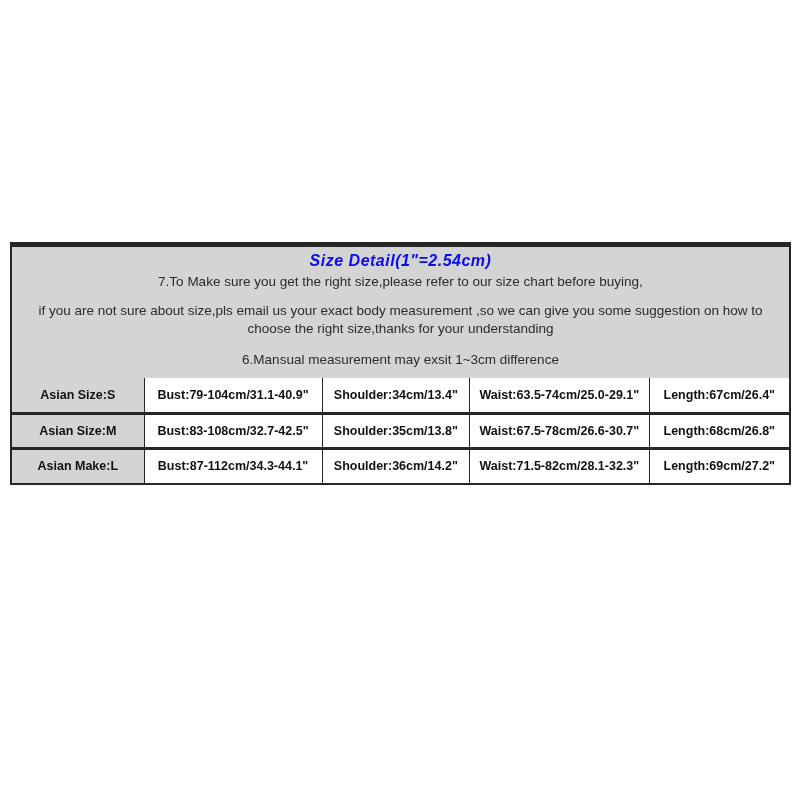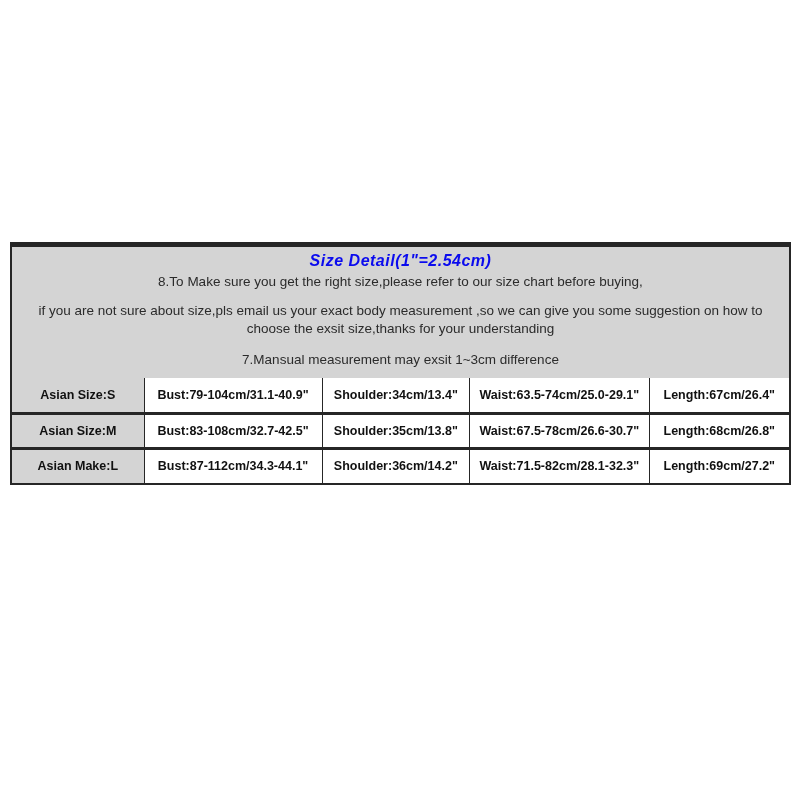--- a/index.html
+++ b/index.html
@@ -68,23 +68,23 @@
   .col-shoulder { width: 19.0%; }
   .col-waist    { width: 23.1%; }
   .col-length   { width: 18.0%; }
 </style>
 </head>
 <body>
 
 <div class="size-panel">
   <div class="panel-header">
     <div class="panel-title">Size Detail(1"=2.54cm)</div>
-    <div class="note note-1">8.To Make sure you get the right size,please refer to our size chart before buying,</div>
-    <div class="note note-2">if you are not sure about size,pls email us your exact body measurement ,so we can give you some suggestion on how to choose the exsit size,thanks for your understanding</div>
-    <div class="note note-3">7.Mansual measurement may exsit 1~3cm difference</div>
+    <div class="note note-1">7.To Make sure you get the right size,please refer to our size chart before buying,</div>
+    <div class="note note-2">if you are not sure about size,pls email us your exact body measurement ,so we can give you some suggestion on how to choose the right size,thanks for your understanding</div>
+    <div class="note note-3">6.Mansual measurement may exsit 1~3cm difference</div>
   </div>
 
   <table class="size-table">
     <colgroup>
       <col class="col-size">
       <col class="col-bust">
       <col class="col-shoulder">
       <col class="col-waist">
       <col class="col-length">
     </colgroup>

